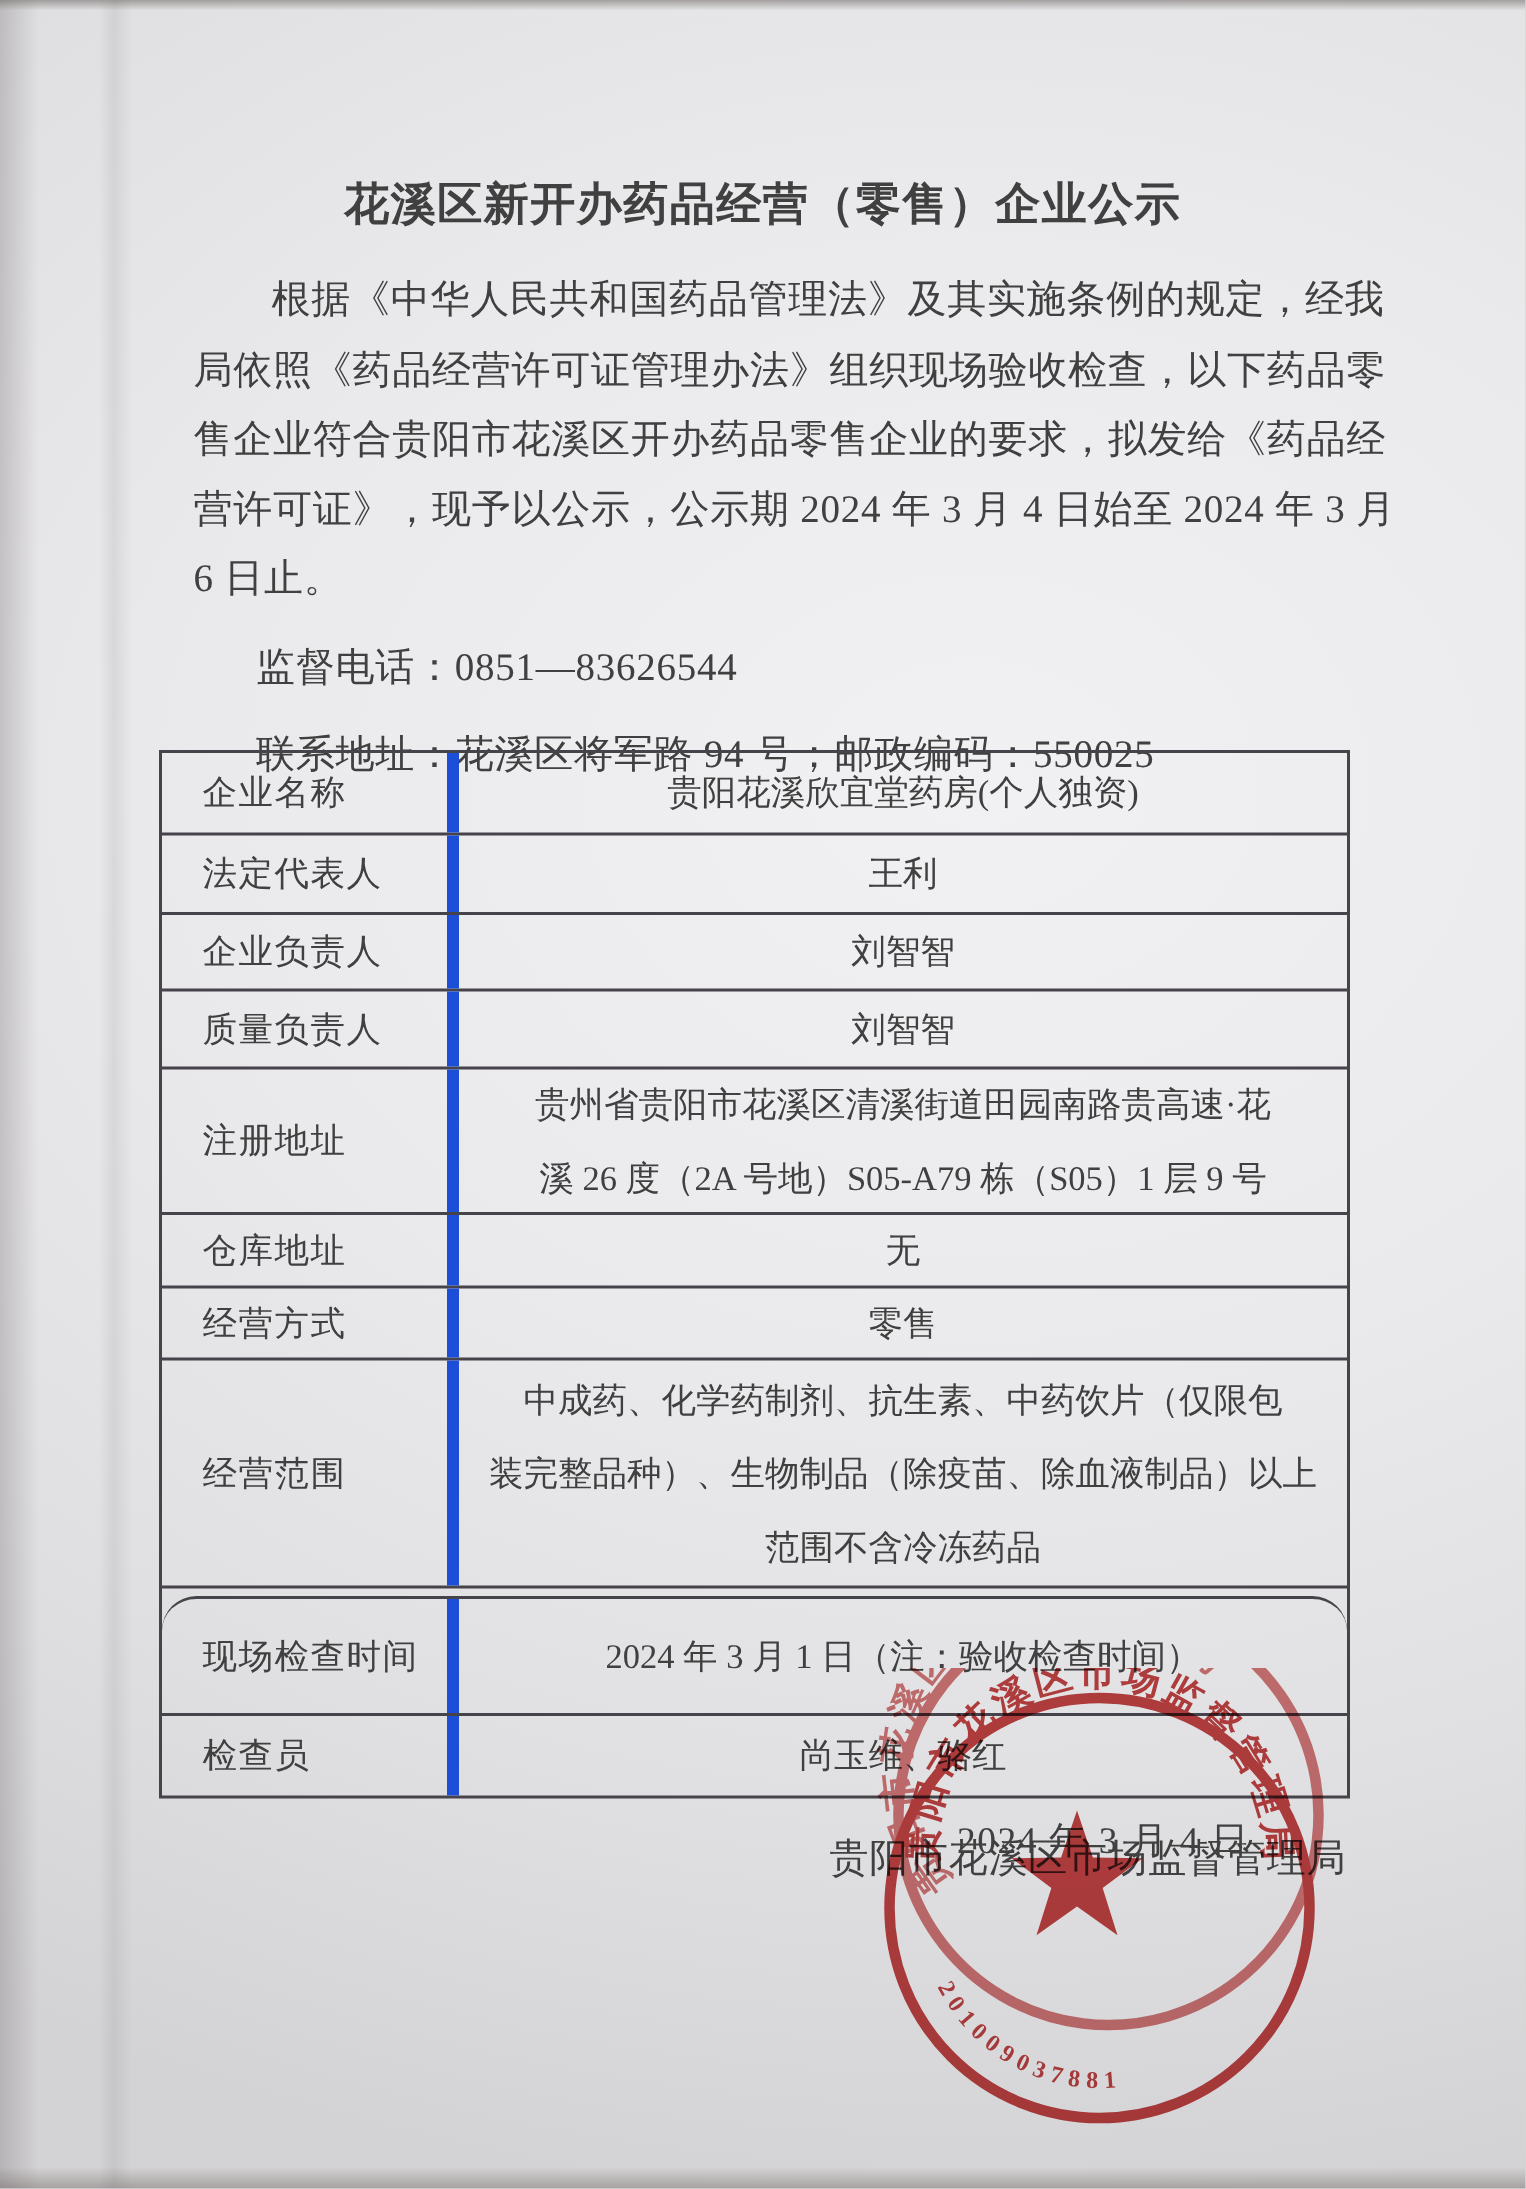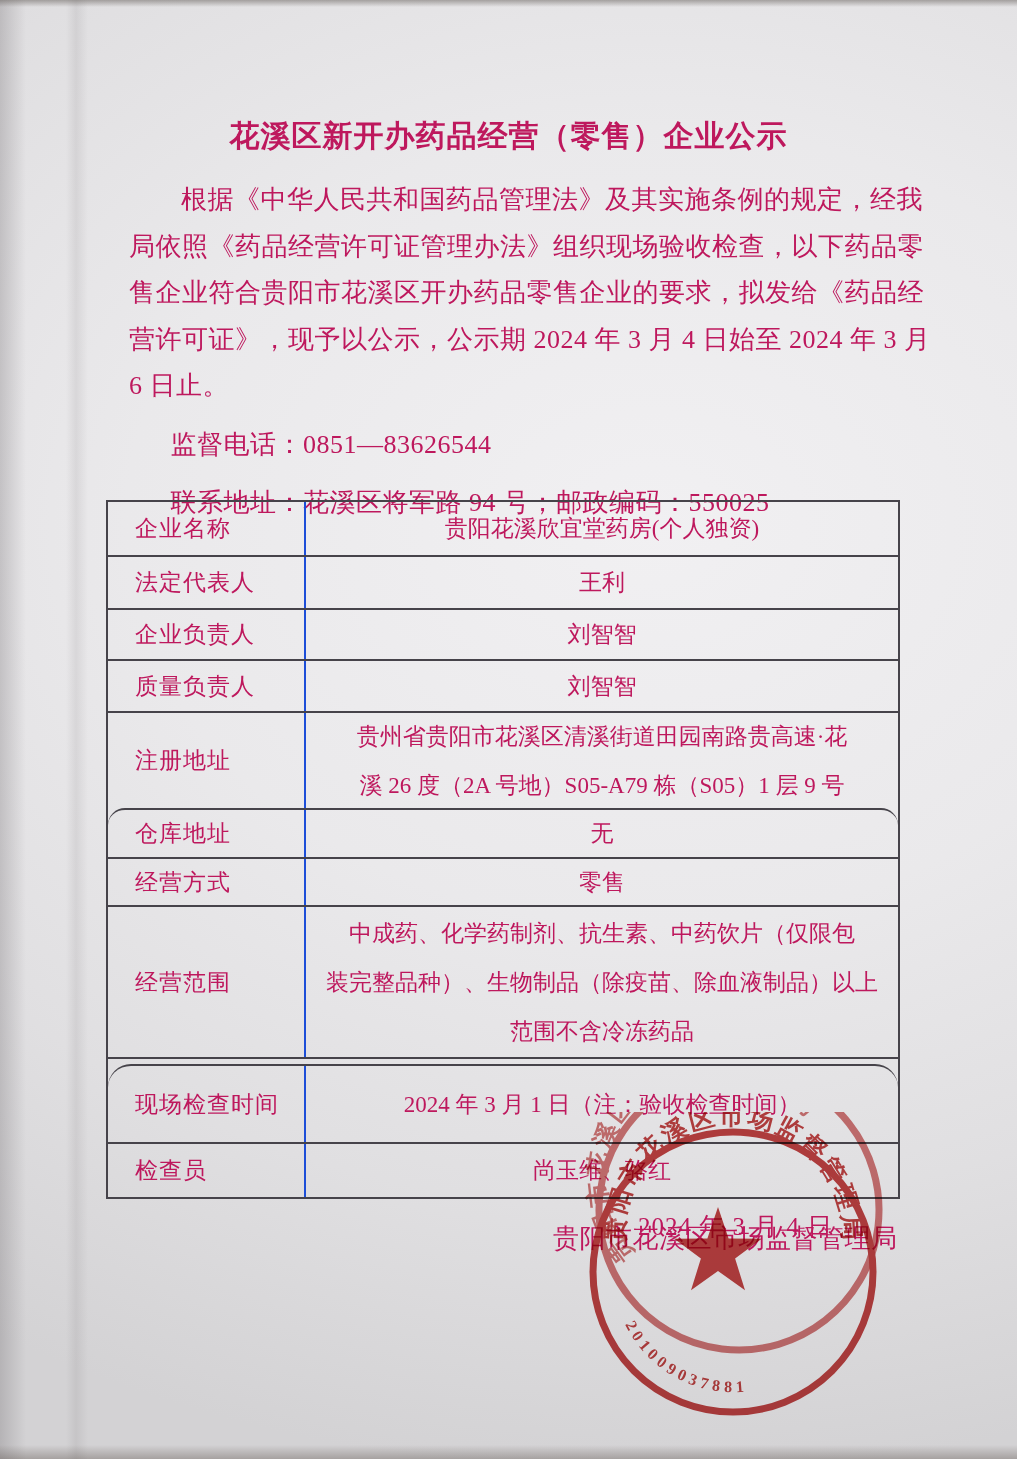--- a/index.html
+++ b/index.html
@@ -11,21 +11,21 @@
   
   .paper{
     position:absolute;inset:0;
     background:
       linear-gradient(180deg, rgba(110,104,100,.55) 0px, rgba(110,104,100,0) 7px),
       linear-gradient(0deg, rgba(92,82,76,.38) 0px, rgba(92,82,76,0) 14px),
       linear-gradient(90deg, rgba(105,100,104,.28) 0px, rgba(105,100,104,0) 26px),
       linear-gradient(90deg, rgba(120,115,118,0) 66px, rgba(120,115,118,.14) 76px, rgba(120,115,118,0) 88px),
       radial-gradient(1250px 950px at 64% 36%, #f1f0f2 0%, #eae9eb 42%, #e0dfe1 72%, #d3d2d4 100%);
   }
-  .ink{color:#be185d;}
+  .ink{color:#404040;}
   .title{
     position:absolute;left:0;top:116px;width:1017px;text-align:center;
     font-size:30px;font-weight:bold;letter-spacing:1px;
   }
   .bodytext{
     position:absolute;left:129px;top:177px;width:780px;
     font-size:26px;letter-spacing:.5px;
   }
   .bodytext .line{line-height:46.5px;white-space:nowrap;}
   .bodytext .indent{text-indent:2em;}
@@ -34,31 +34,31 @@
   
   .doc-table{
     position:absolute;left:106px;top:500px;width:794px;
     border:2px solid #46434a;box-sizing:border-box;
     font-size:23px;
   }
   .t-row{display:flex;align-items:stretch;border-top:2px solid #46434a;}
   .t-row.first{border-top:none;}
   .t-row.gap{height:5px;border-top:2px solid #46434a;}
   .t-label{
-    width:198px;flex:0 0 198px;border-right:2px solid #1d4ed8;
+    width:198px;flex:0 0 198px;border-right:8px solid #1d4ed8;
     display:flex;align-items:center;box-sizing:border-box;padding-left:27px;
     letter-spacing:1px;
   }
   .t-value{
     flex:1;display:flex;flex-direction:column;justify-content:center;
     text-align:center;padding:4px 6px;box-sizing:border-box;
   }
   .t-value .vline{line-height:49px;white-space:nowrap;}
   .h55{height:53px;} .h53{height:51px;} .h51{height:49px;} .h52{height:50px;}
-  .h97{height:95px;} .h49{height:47px;border-radius:17px;} .h48{height:46px;}
+  .h97{height:95px;} .h49{height:47px;} .h48{height:46px;}
   .h152{height:150px;} .h78{height:76px;border-radius:23px;} .hlast{height:53px;}
 
   
   .sig-agency{position:absolute;left:553px;top:1221px;font-size:26px;letter-spacing:.5px;white-space:nowrap;}
   .sig-date{position:absolute;left:638px;top:1210px;font-size:25px;letter-spacing:1px;white-space:nowrap;}
 
   
   .stamp{
     position:absolute;left:573px;top:1112px;width:320px;height:320px;
     mix-blend-mode:multiply;opacity:.93;

